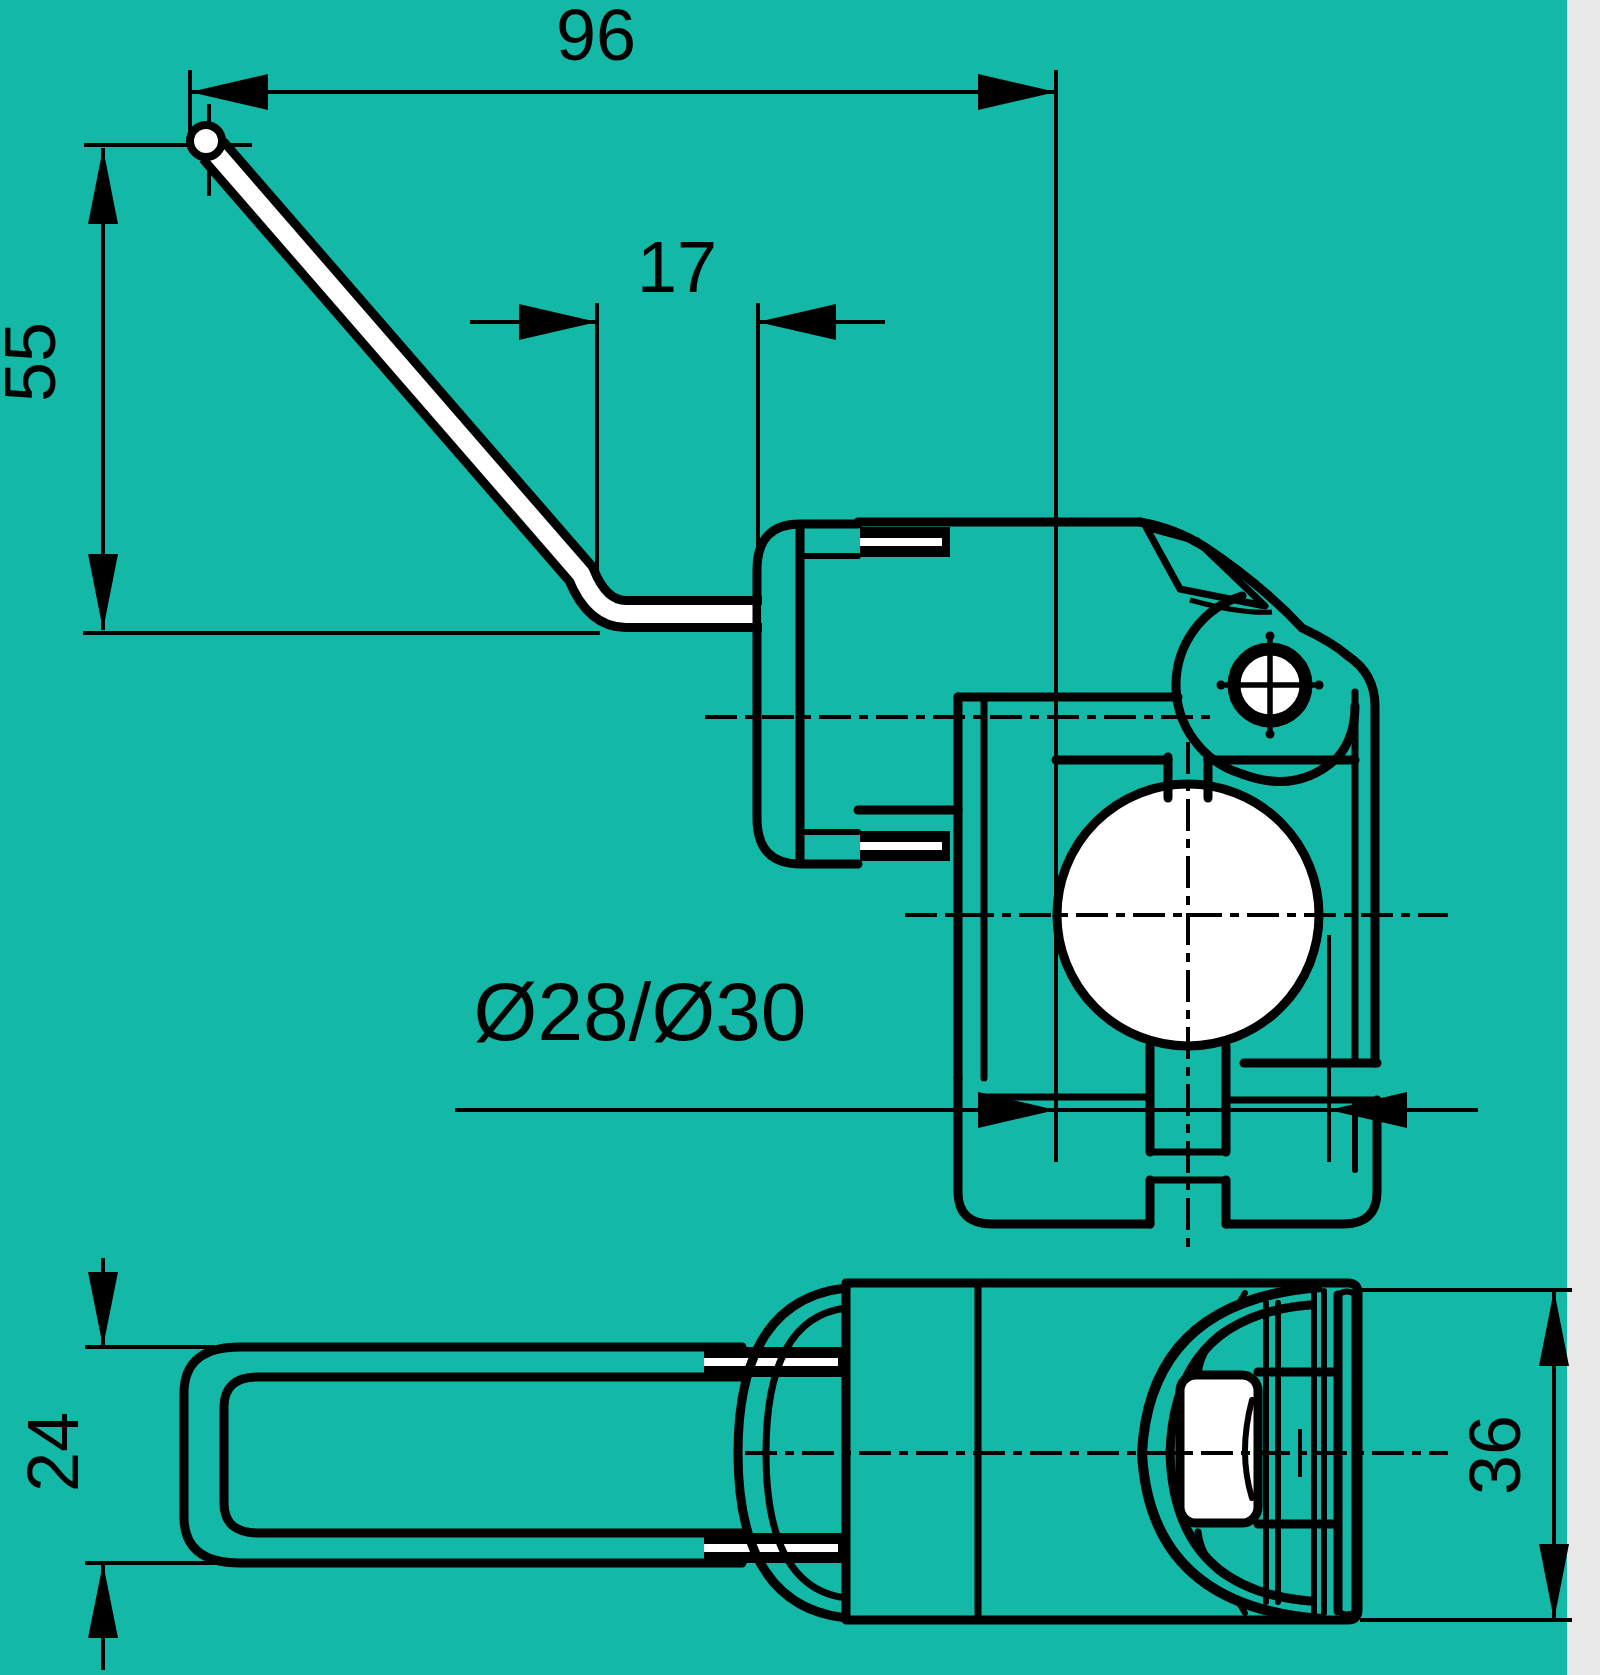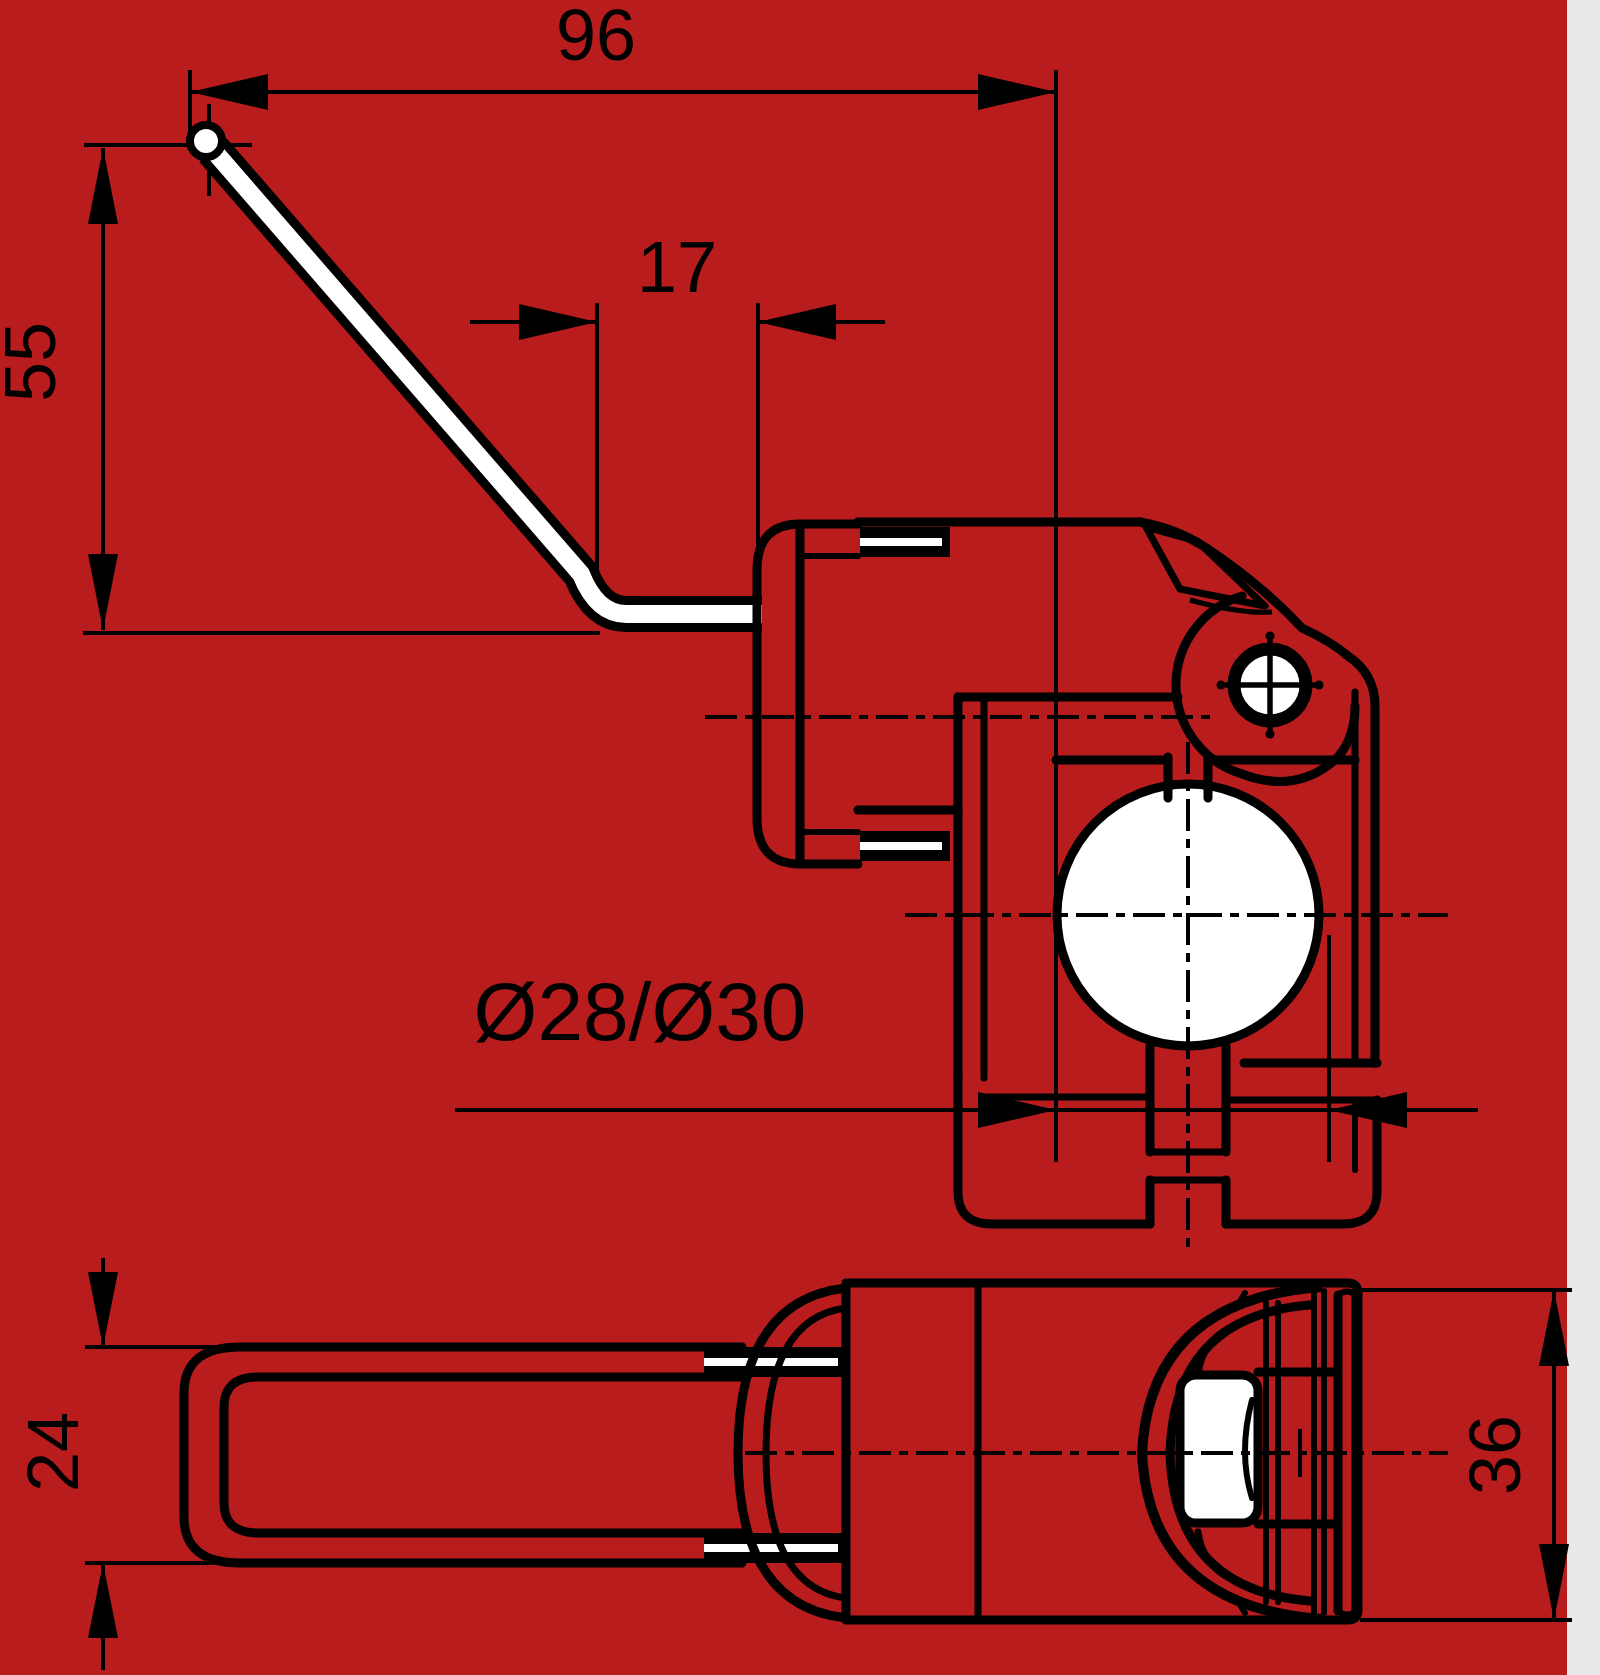--- a/index.html
+++ b/index.html
@@ -1,17 +1,17 @@
 <!DOCTYPE html>
 <html><head>
 <meta charset="utf-8">
 <style>
   html,body{margin:0;padding:0;background:#e8e8e8;}
   .sheet{
-    width:1567px;height:1675px;background:#b91c1c;position:relative;
+    width:1567px;height:1675px;background:#14b8a6;position:relative;
     font-family:"Liberation Sans", sans-serif;
   }
   svg{display:block;}
   .oline{stroke:#000;fill:none;stroke-width:9;stroke-linecap:round;stroke-linejoin:round;}
   .oline2{stroke:#000;fill:none;stroke-width:7;stroke-linecap:round;stroke-linejoin:round;}
   .tline{stroke:#000;fill:none;stroke-width:6;stroke-linecap:round;}
   .dim{stroke:#000;fill:none;stroke-width:4;stroke-linecap:butt;}
   .cl{stroke:#000;fill:none;stroke-width:4;stroke-dasharray:32 8 9 8;}
   .arrow{fill:#000;stroke:none;}
   .dimtext{fill:#000;font-size:72px;font-family:"Liberation Sans",sans-serif;}

